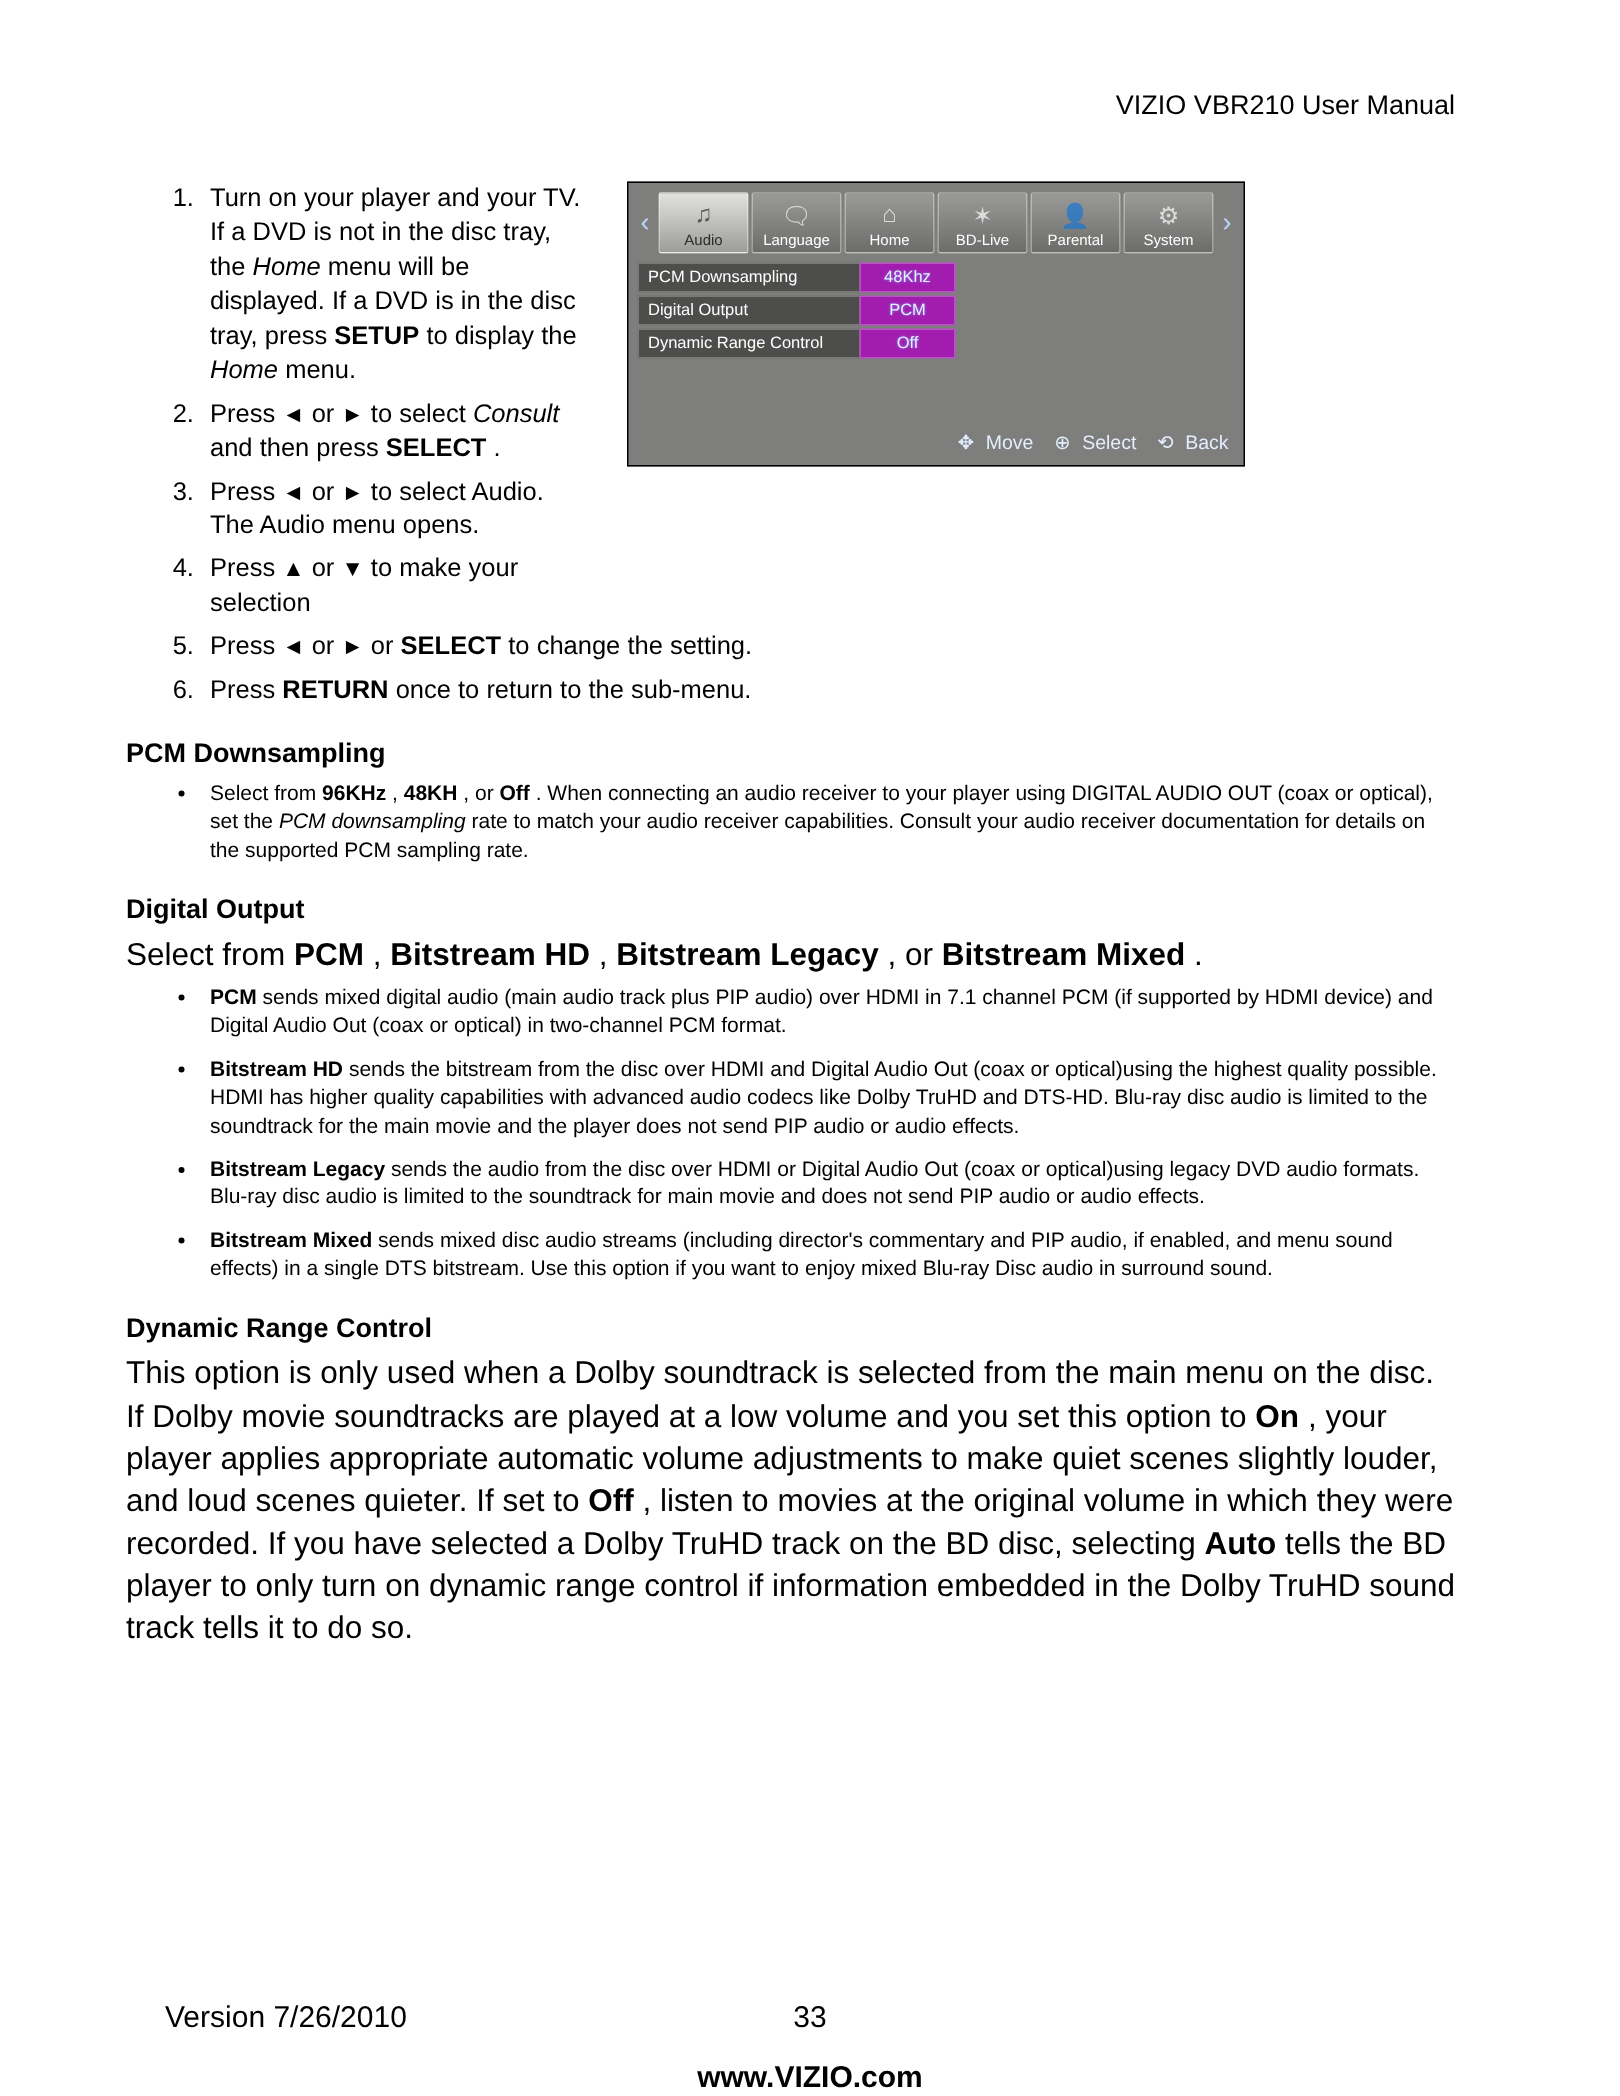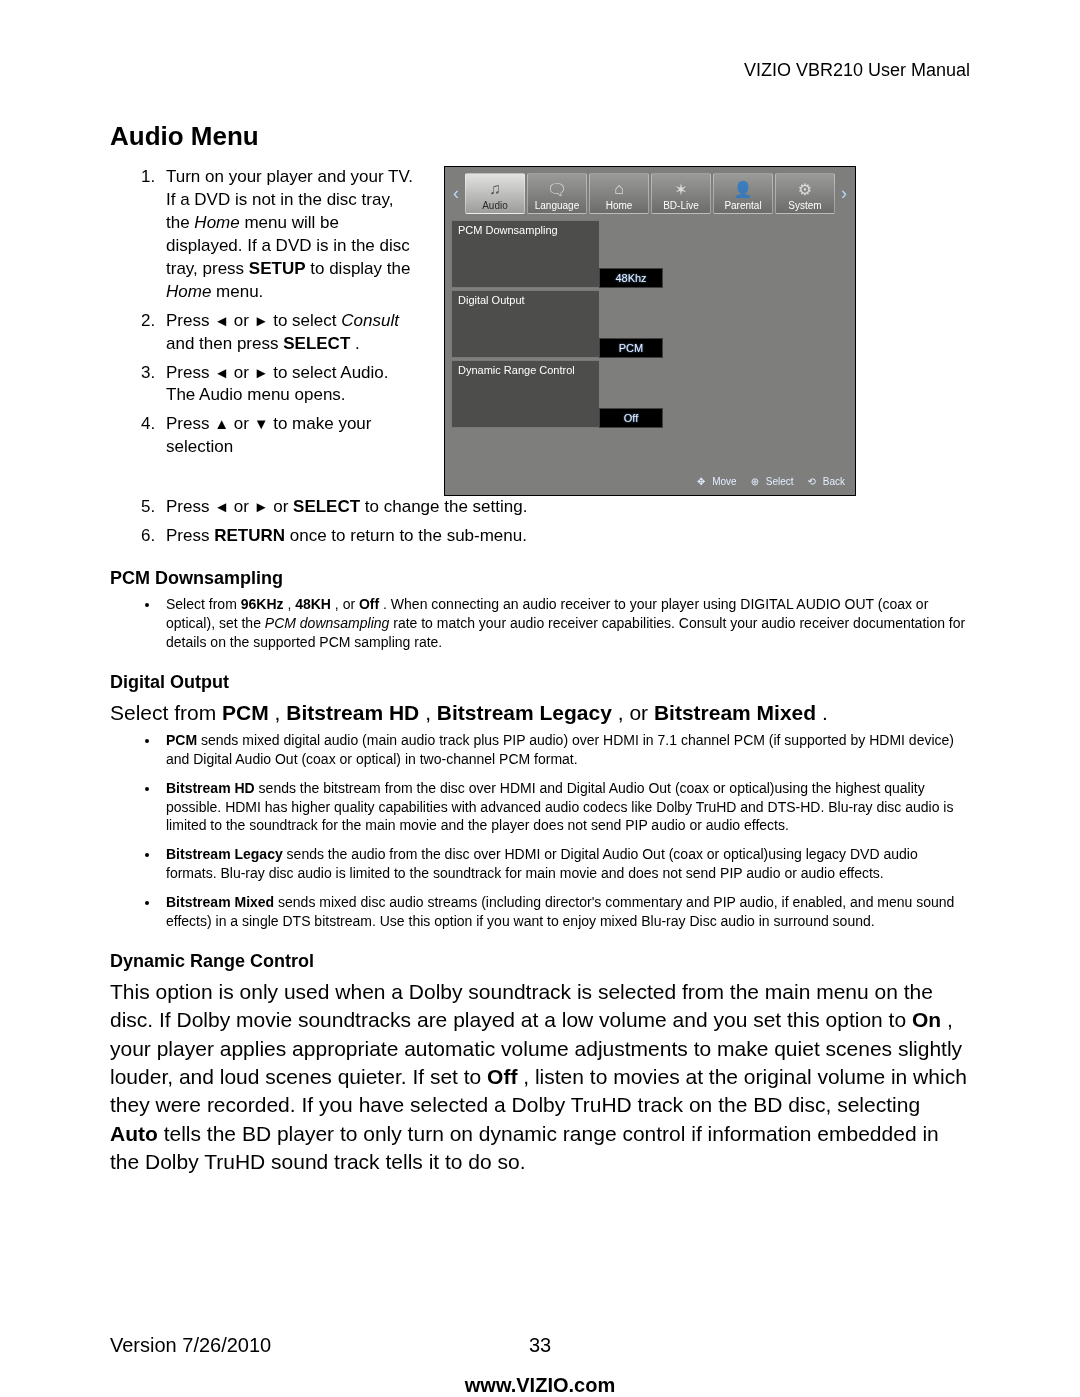--- a/index.html
+++ b/index.html
@@ -7,21 +7,21 @@
     padding: 0;
     background: #fff;
     width: 1080px;
     font-family: Arial, Helvetica, sans-serif;
     color: #000;
   }
   .page {
     box-sizing: border-box;
     width: 1080px;
     min-height: 1397px;
-    padding: 60px 110px 40px 110px;
+    padding: 60px 110px 40px 84px;
     position: relative;
   }
   .header-right {
     text-align: right;
     font-size: 18px;
     margin-bottom: 40px;
   }
   h1.title {
     font-size: 26px;
     font-weight: bold;
@@ -152,50 +152,48 @@
   .osd .row .lbl {
     width: 148px;
     background: #4d4d4c;
     border: 1px solid rgba(255,255,255,0.25);
     border-right: none;
     padding: 3px 6px;
     box-sizing: border-box;
   }
   .osd .row .val {
     width: 64px;
-    background: #000000;
+    background: #a21caf;
     border: 1px solid rgba(255,255,255,0.25);
     padding: 3px 0;
     text-align: center;
     box-sizing: border-box;
     text-shadow: 0 0 2px rgba(120,180,255,0.8);
     color: #e4eeff;
-    margin-top: 48px;
   }
   .osd .hints {
     display: flex;
     justify-content: flex-end;
     gap: 14px;
     padding: 40px 10px 8px 10px;
-    font-size: 10px;
+    font-size: 13px;
     color: #e4eeff;
   }
   .osd .hints .hint .sym {
     margin-right: 4px;
     display: inline-block;
   }
 </style>
 </head>
 <body>
 
 <div class="page">
 
   <div class="header-right">VIZIO VBR210 User Manual</div>
 
-  <h1 class="title">Audio Menu</h1>
 
   <div class="top-row">
     <div class="steps-col">
       <ol class="steps">
         <li>
           <span>Turn on your player and your TV. If a DVD is not in the disc tray, the </span>
           <span class="italic-inline">Home</span>
           <span> menu will be displayed. If a DVD is in the disc tray, press </span>
           <span class="bold-inline">SETUP</span>
           <span> to display the </span>

